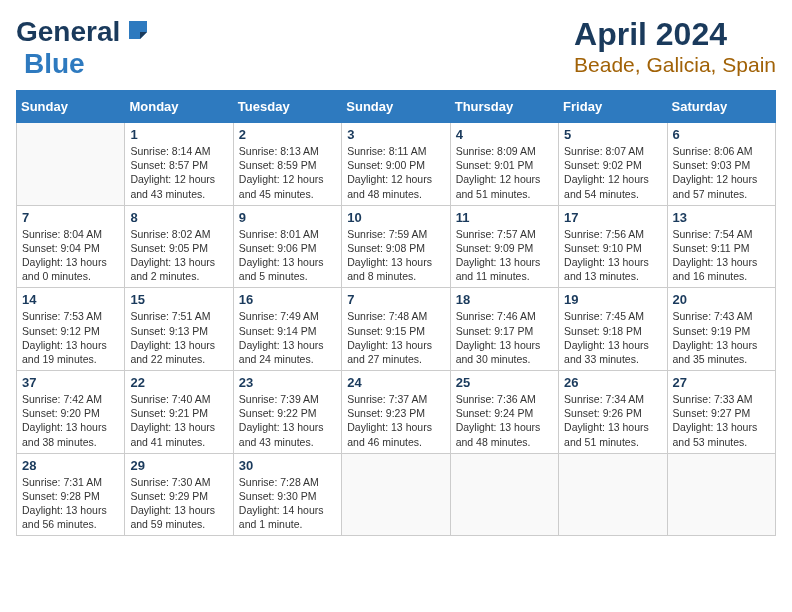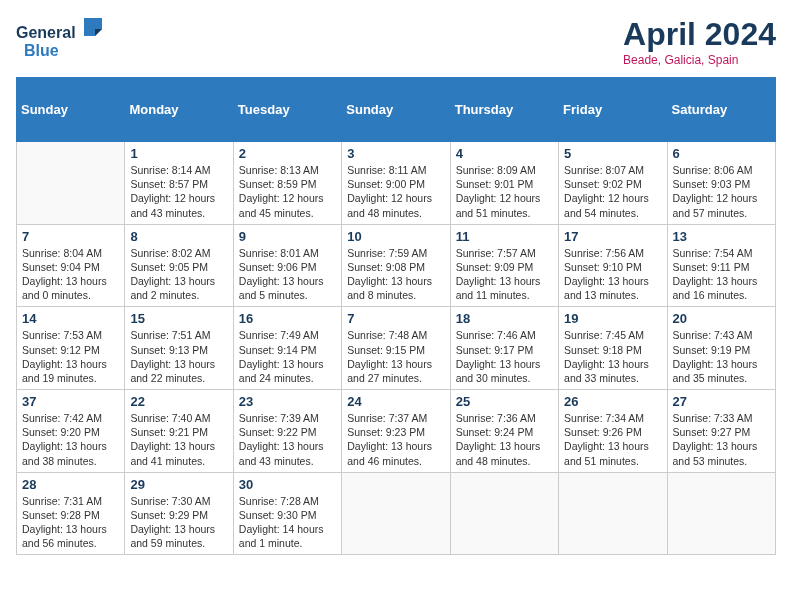--- a/index.html
+++ b/index.html
@@ -19,33 +19,33 @@
     .title-area {
       text-align: left;
       margin-left: 47px;
     }
     .month-title {
       font-size: 32px;
       font-weight: bold;
       color: #1a3a5c;
     }
     .location-title {
-      font-size: 12px;
-      color: #be185d;
+      font-size: 21px;
+      color: #a16207;
       font-weight: normal;
     }
     .calendar {
       width: 100%;
       border-collapse: collapse;
       font-size: 11px;
     }
     .calendar th {
       background: #2e7abf;
       color: #fff;
-      padding: 24px 4px;
+      padding: 8px 4px;
       font-size: 13px;
       font-weight: bold;
       border: 1px solid #2e7abf;
       text-align: left;
     }
     .calendar td {
       border: 1px solid #ccc;
       vertical-align: top;
       padding: 4px 5px;
       width: calc(100% / 7);
@@ -65,21 +65,21 @@
       line-height: 1.35;
     }
     .empty {
       background: #f9f9f9;
     }
     .logo-wrapper {
       display: flex;
       align-items: center;
     }
     .logo-name {
-      font-size: 16px;
+      font-size: 28px;
       font-weight: bold;
       color: #1a3a5c;
     }
     .logo-blue {
       color: #2e7abf;
       margin-left: 8px;
     }
     .logo-svg {
       margin-left: 2px;
     }

